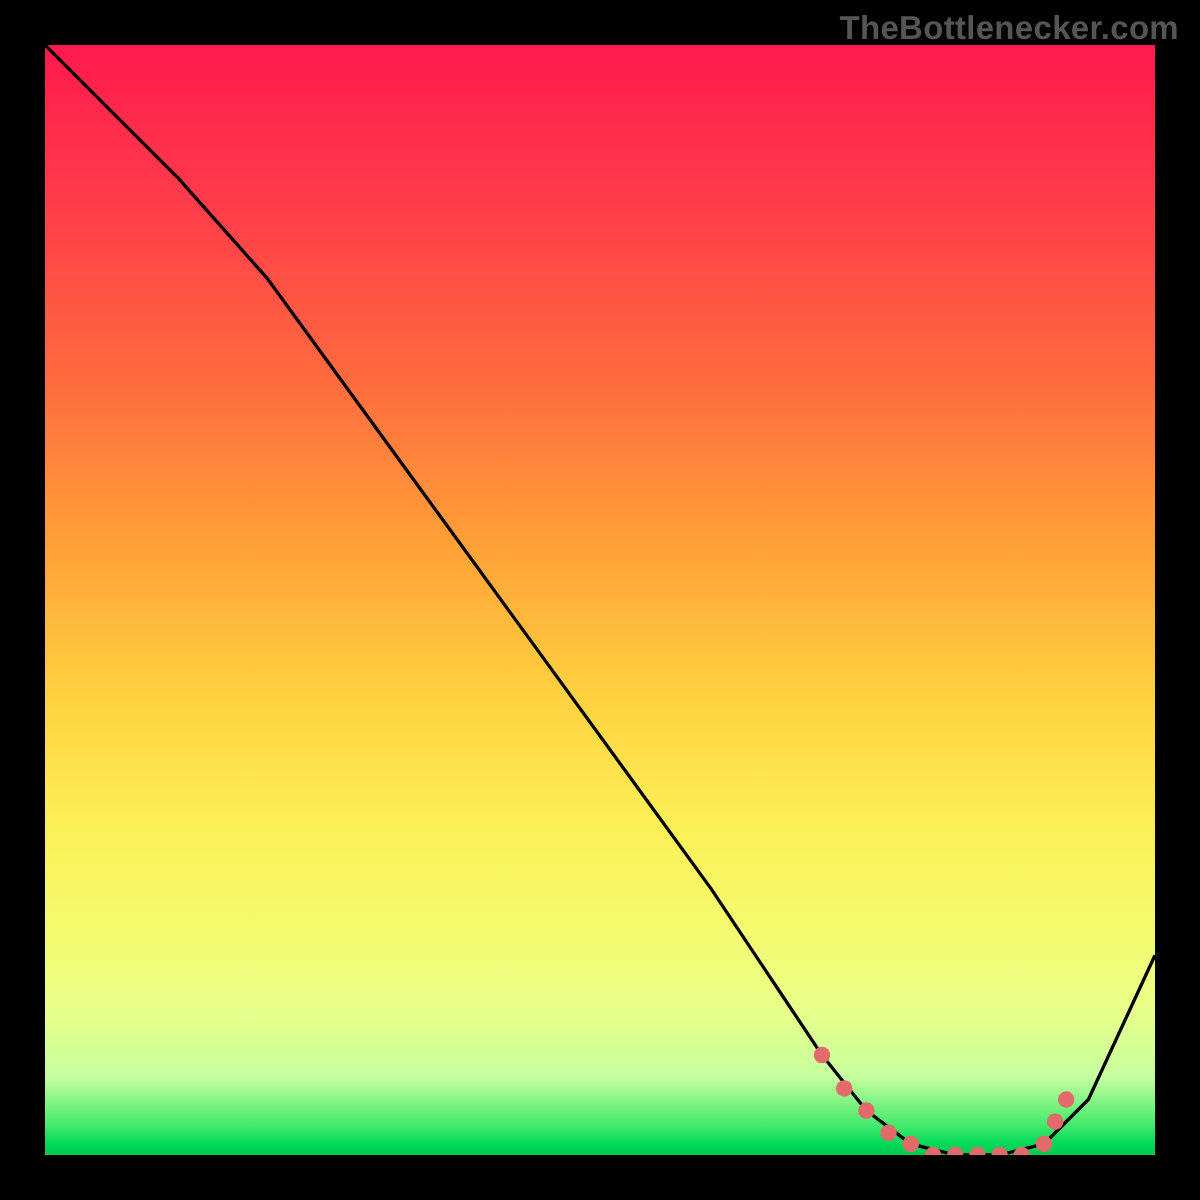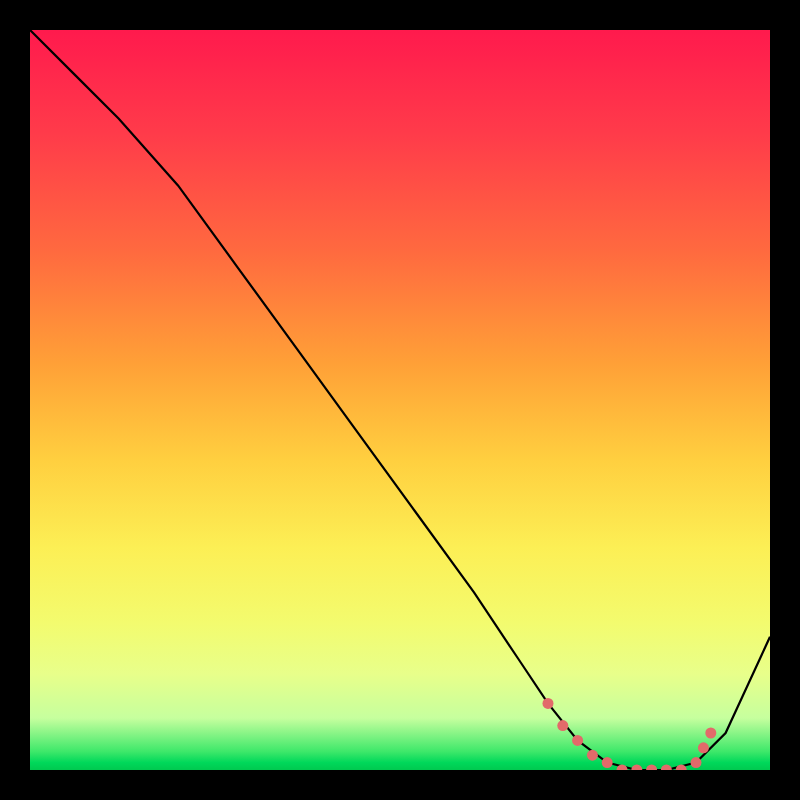--- a/index.html
+++ b/index.html
@@ -60,20 +60,21 @@
     stroke-width: 2.2;
   }
   .dot {
     fill: #e26a6a;
   }
 </style>
 </head>
 <body>
 
 <div class="frame">
+  <div class="watermark">TheBottlenecker.com</div>
 
   <div class="plot">
     <svg class="curve" viewBox="0 0 740 740" preserveAspectRatio="none">
       <path d="M0.0 0.0 L44.4 44.4 L88.8 88.8 L148.0 155.4 L207.2 236.8 L266.4 318.2 L325.6 399.6 L384.8 481.0 L444.0 562.4 L488.4 629.0 L518.0 673.4 L547.6 710.4 L577.2 732.6 L606.8 740.0 L636.4 740.0 L666.0 732.6 L695.6 703.0 L740.0 606.8"></path>
       <g>
           <circle cx="518.0" cy="673.4" r="5.5" class="dot"></circle>
           <circle cx="532.8" cy="695.6" r="5.5" class="dot"></circle>
           <circle cx="547.6" cy="710.4" r="5.5" class="dot"></circle>
           <circle cx="562.4" cy="725.2" r="5.5" class="dot"></circle>
           <circle cx="577.2" cy="732.6" r="5.5" class="dot"></circle>

